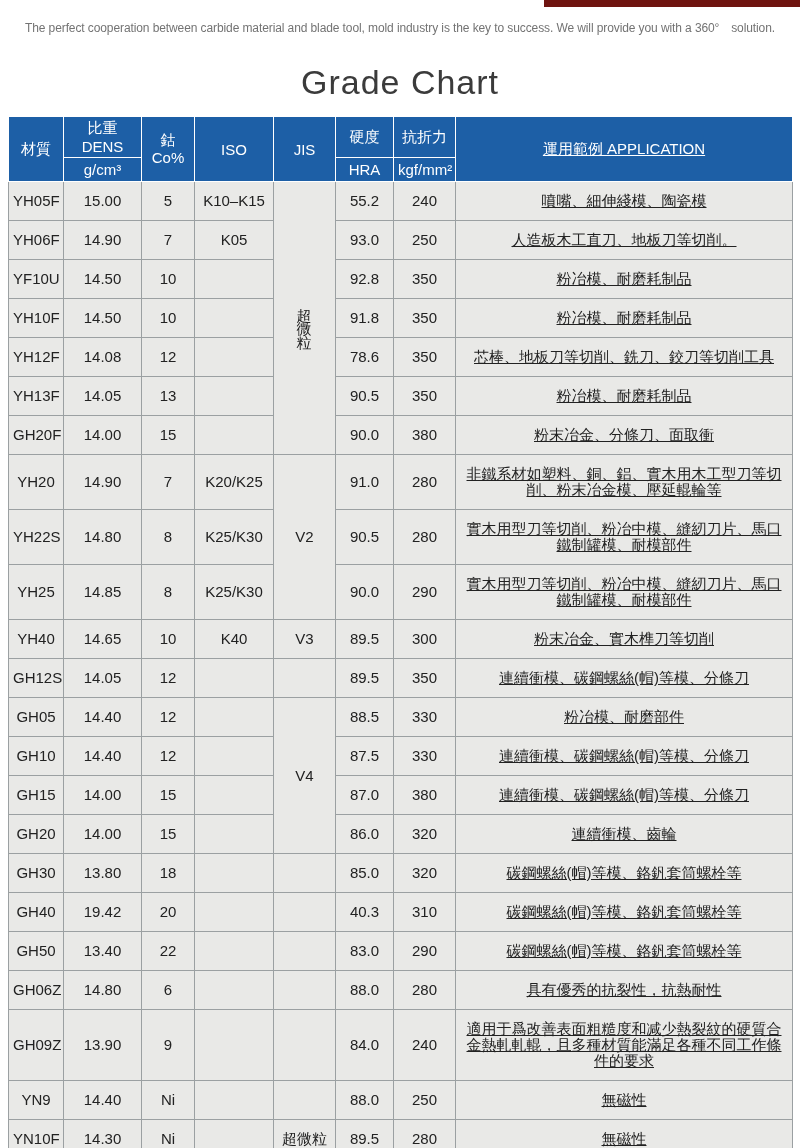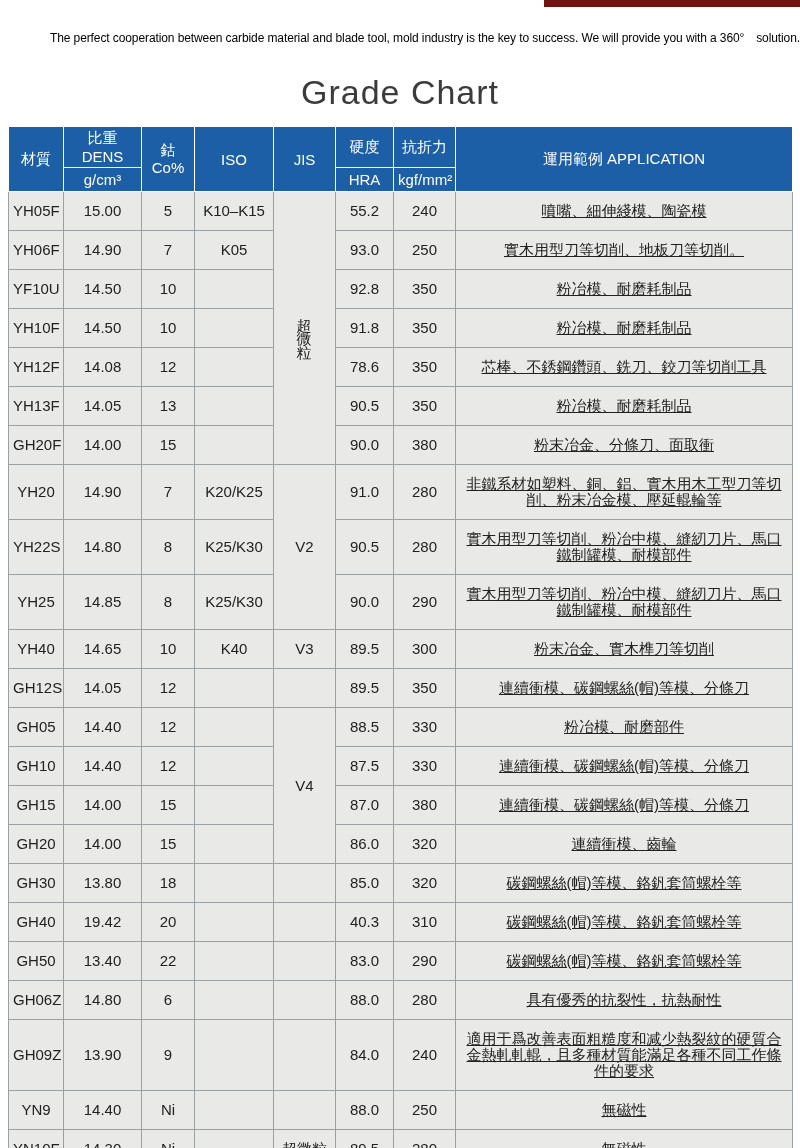--- a/index.html
+++ b/index.html
@@ -2,36 +2,36 @@
 <html><head>
 <meta charset="utf-8">
 <style>
   html,body{margin:0;padding:0;}
   body{
     width:800px;height:1148px;overflow:hidden;background:#ffffff;
     font-family:"Liberation Sans", sans-serif;position:relative;
   }
   .topbar{position:absolute;top:0;right:0;width:256px;height:7px;background:#6f1410;}
   .tagline{
-    padding-top:30px;text-align:right;font-size:12px;color:#000000;
+    padding-top:20px;text-align:center;font-size:12px;color:#737373;
     white-space:nowrap;letter-spacing:-0.1px;
   }
   .title{
     text-align:center;font-size:34px;color:#3b3b3b;margin:26px 0 14px 0;
     letter-spacing:1px;font-weight:400;
   }
   table.grade{
     width:785px;margin-left:8px;border-collapse:collapse;table-layout:fixed;
   }
   table.grade th{
     background:#1d5fa6;color:#ffffff;border:1px solid #ffffff;
     font-weight:400;font-size:15px;padding:2px 4px;text-align:center;
   }
   table.grade thead tr{height:24px;}
-  th.app-h{text-align:left;padding-left:12px;}
+  th.app-h{text-align:left;padding-left:12px;text-decoration:underline;}
   th .stack{display:block;line-height:18px;}
   table.grade td{
     background:#e9e9e7;border:1px solid #9ba0a2;color:#222222;
     font-size:15px;text-align:center;padding:11px 4px;line-height:16px;
   }
   td.app{
     text-align:left;padding:8px 6px 8px 10px;font-size:14px;line-height:18px;text-decoration:underline;
   }
   td.jis{vertical-align:middle;}
   .vtext{
@@ -90,21 +90,21 @@
         <td>240</td>
         <td class="app">噴嘴、細伸綫模、陶瓷模</td>
       </tr>
       <tr>
         <td>YH06F</td>
         <td>14.90</td>
         <td>7</td>
         <td>K05</td>
         <td>93.0</td>
         <td>250</td>
-        <td class="app">實木用型刀等切削、地板刀等切削。</td>
+        <td class="app">人造板木工直刀、地板刀等切削。</td>
       </tr>
       <tr>
         <td>YF10U</td>
         <td>14.50</td>
         <td>10</td>
         <td></td>
         <td>92.8</td>
         <td>350</td>
         <td class="app">粉冶模、耐磨耗制品</td>
       </tr>
@@ -117,21 +117,21 @@
         <td>350</td>
         <td class="app">粉冶模、耐磨耗制品</td>
       </tr>
       <tr>
         <td>YH12F</td>
         <td>14.08</td>
         <td>12</td>
         <td></td>
         <td>78.6</td>
         <td>350</td>
-        <td class="app">芯棒、不銹鋼鑽頭、銑刀、鉸刀等切削工具</td>
+        <td class="app">芯棒、地板刀等切削、銑刀、鉸刀等切削工具</td>
       </tr>
       <tr>
         <td>YH13F</td>
         <td>14.05</td>
         <td>13</td>
         <td></td>
         <td>90.5</td>
         <td>350</td>
         <td class="app">粉冶模、耐磨耗制品</td>
       </tr>

